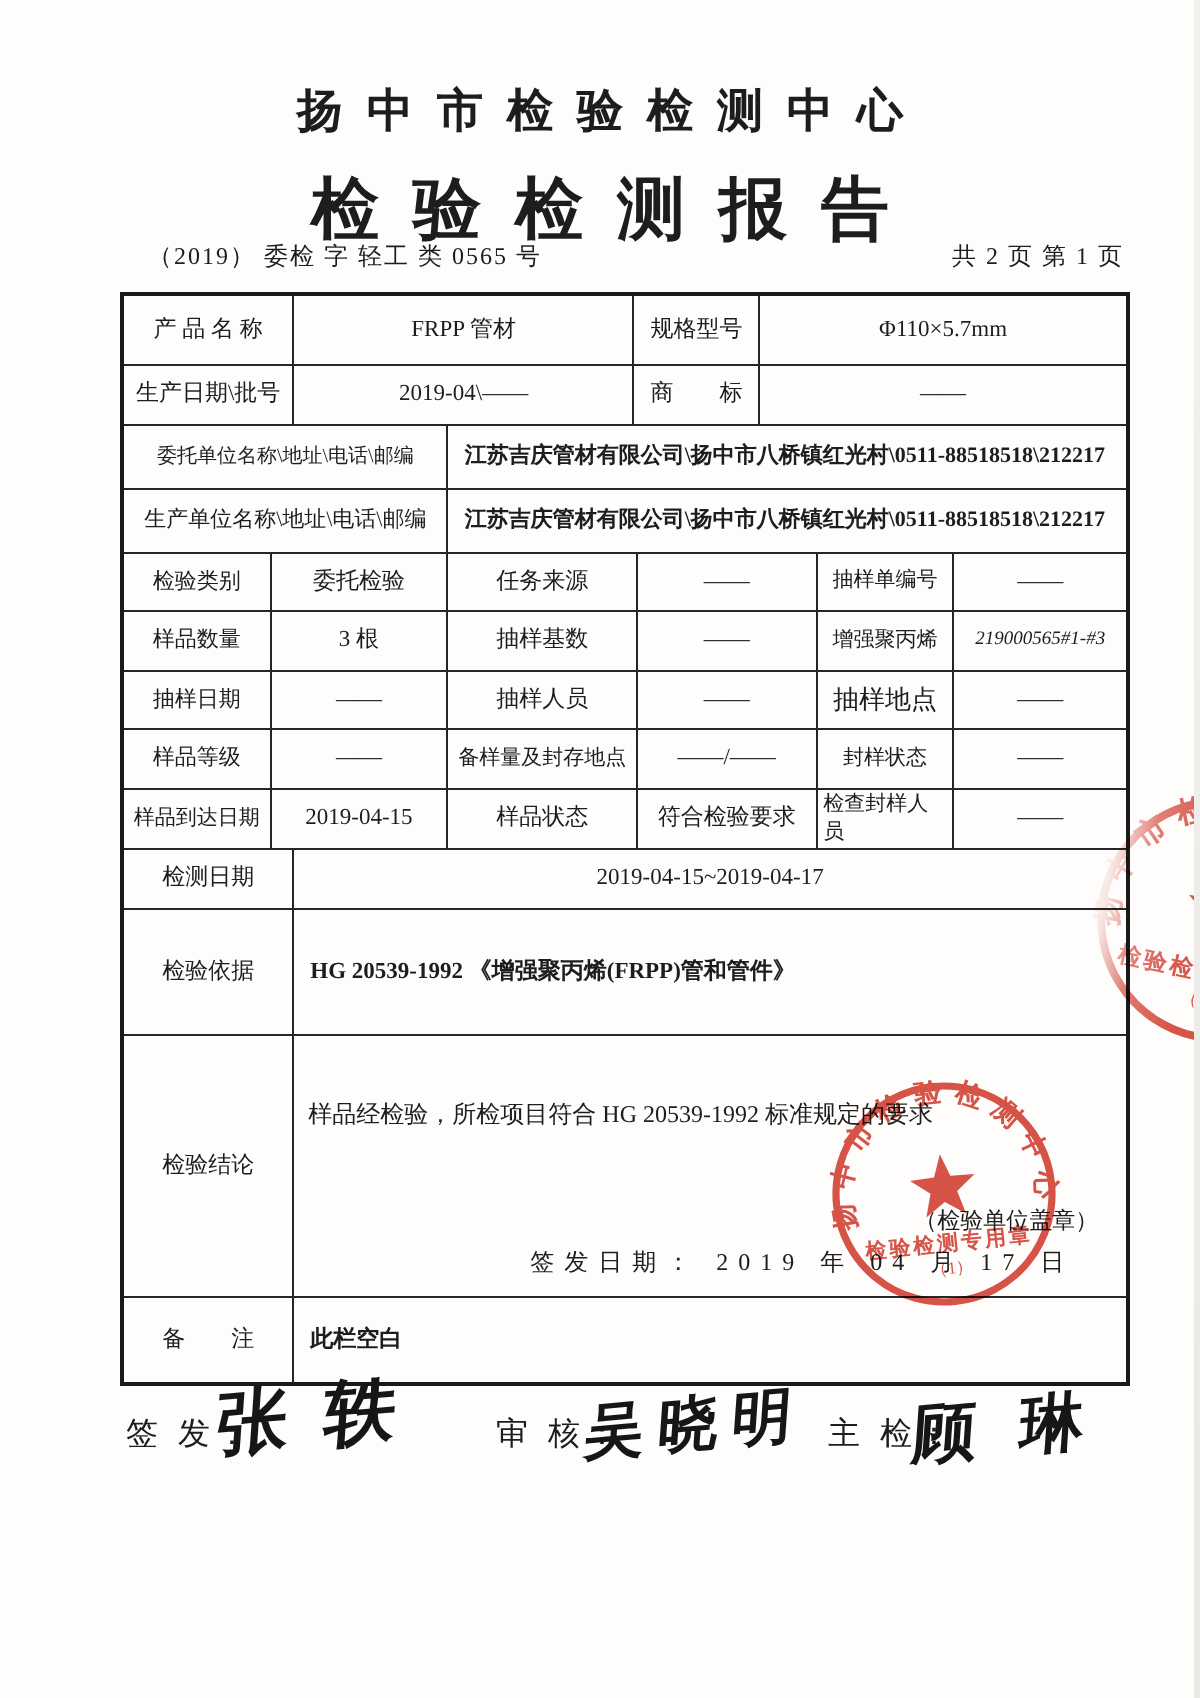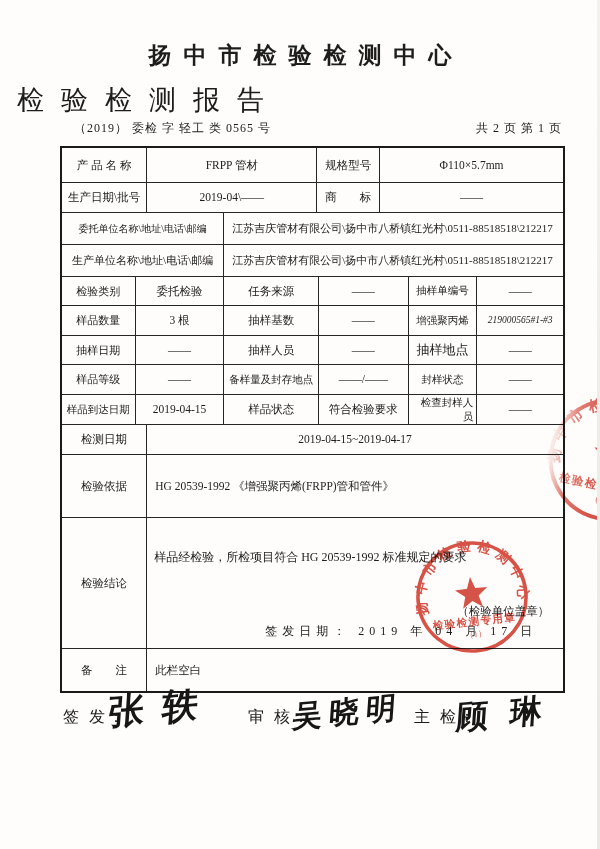--- a/index.html
+++ b/index.html
@@ -5,34 +5,34 @@
   html,body{margin:0;padding:0;}
   .page{
     position:relative; width:600px; height:849px; overflow:hidden;
     background:#fefdfb; color:#1d1d1d;
     font-family:"Liberation Serif","DejaVu Serif",serif;
   }
   .page-edge{position:absolute; right:0; top:0; width:3px; height:100%;
     background:linear-gradient(to bottom,#f3f2ef,#e9e8e4);}
   .title1{position:absolute; top:40px; left:0; width:100%; text-align:center;
     font-size:23px; font-weight:bold; letter-spacing:12px; text-indent:12px;}
-  .title2{position:absolute; top:82px; left:0; width:100%; text-align:left;
-    font-size:27px; font-weight:normal; letter-spacing:17px; text-indent:17px;}
+  .title2{position:absolute; top:82px; left:0; width:100%; text-align:center;
+    font-size:34px; font-weight:bold; letter-spacing:17px; text-indent:17px;}
   .subhead{position:absolute; top:120px; left:74px; right:38px;
     display:flex; justify-content:space-between; font-size:12px; letter-spacing:1px;}
   
   .tbl{position:absolute; left:60px; top:146px; width:505px;
     border:2px solid #1a1a1a; box-sizing:border-box; background:transparent;}
   .tr{display:flex; border-bottom:1px solid #262626;}
   .tr:last-child{border-bottom:none;}
   .td{border-right:1px solid #262626; display:flex; align-items:center;
-    justify-content:center; text-align:right; font-size:11.5px;
+    justify-content:center; text-align:left; font-size:11.5px;
     padding:1px 3px; box-sizing:border-box; line-height:1.3;}
   .td:last-child{border-right:none;}
-  .left{justify-content:flex-start; text-align:center; padding-left:8px;}
+  .left{justify-content:flex-start; text-align:center; padding-left:8px;font-weight:bold;}
   .small{font-size:9.5px;font-style:italic;}
   .a1{width:17%}.a2{width:34%}.a3{width:12.5%}.a4{width:36.5%}
   .b1{width:32.4%}.b2{width:67.6%}
   .c1{width:14.7%}.c2{width:17.7%}.c3{width:18.9%}.c4{width:17.9%}.c5{width:13.7%}.c6{width:17.1%}
   .d1{width:17%}.d2{width:83%}
   .conc{position:relative; display:block;}
   .conclusion-text{position:absolute; top:32px; left:7px; font-size:12px; white-space:nowrap;}
   .stamp-note{position:absolute; top:86px; left:310px; font-size:11.5px; white-space:nowrap;}
   .issue-date{position:absolute; top:106px; left:118px; font-size:12px; letter-spacing:5px; white-space:nowrap;}
   

